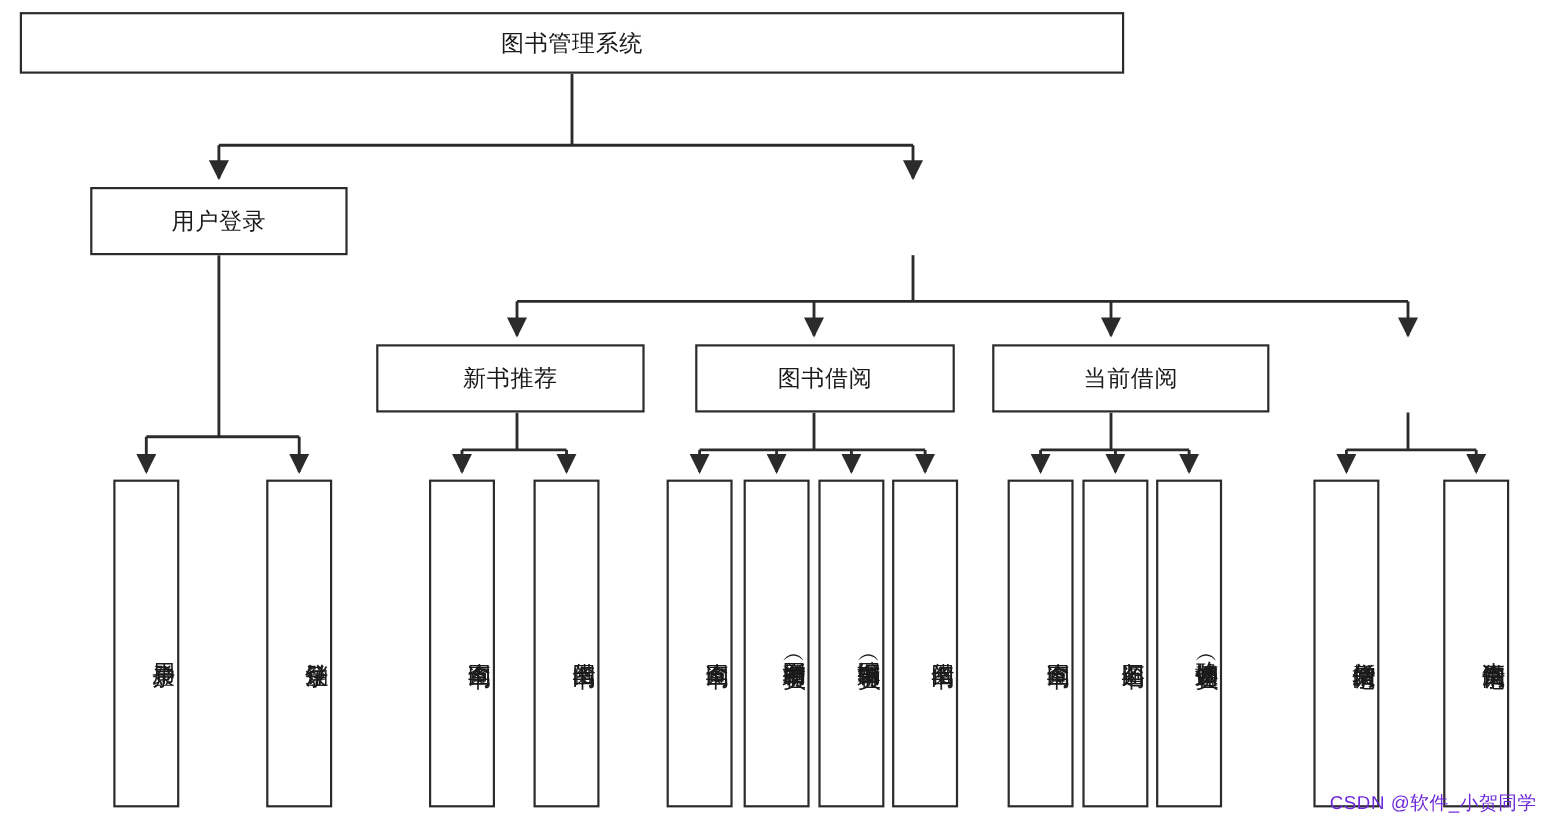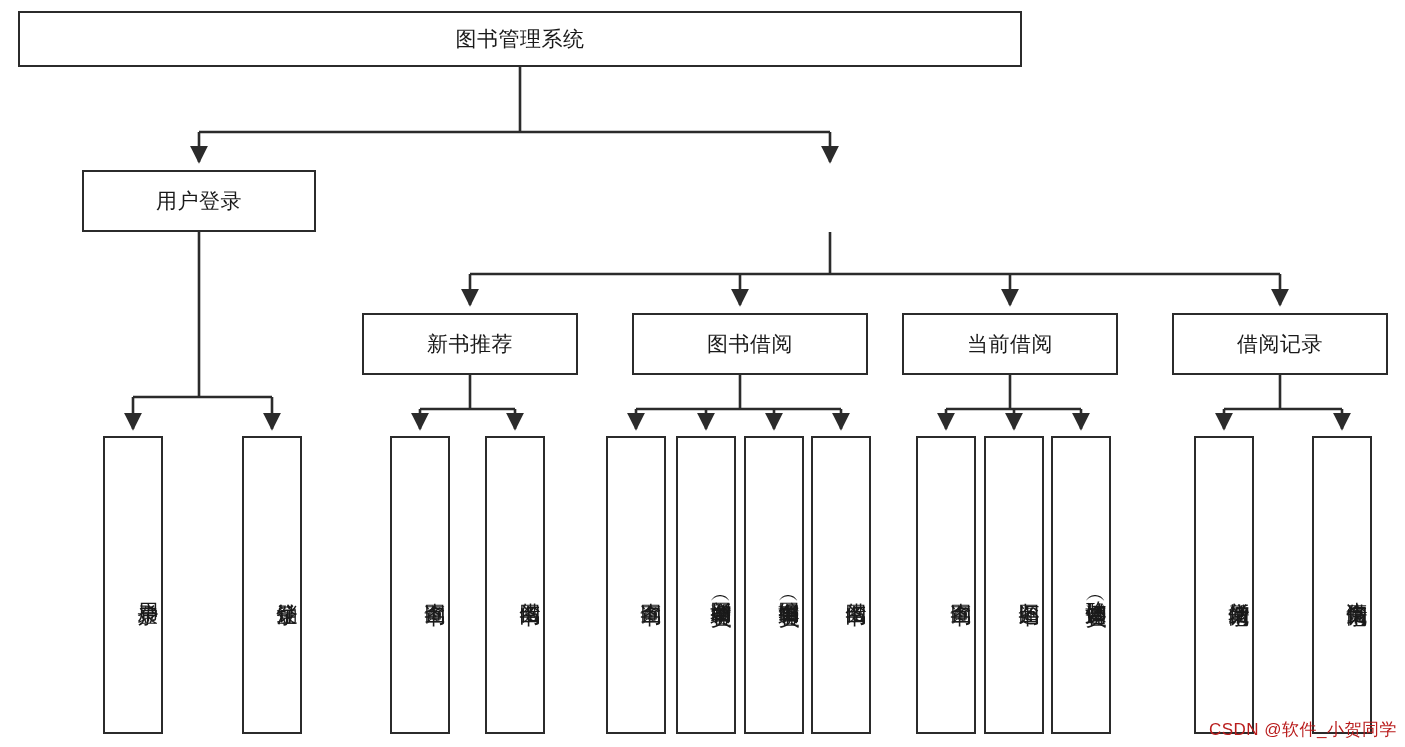--- a/index.html
+++ b/index.html
@@ -53,21 +53,21 @@
     writing-mode: vertical-rl;
     text-orientation: upright;
     display: block;
     white-space: normal;
   }
   .watermark {
     position: absolute;
     right: 8px;
     bottom: 6px;
     font-size: 17px;
-    color: #b91c1c;
+    color: #6d28d9;
     letter-spacing: 0.5px;
     white-space: nowrap;
   }
 </style>
 </head>
 <body>
 
 <div id="canvas">
 
   <svg class="edges" viewBox="0 0 1405 747" xmlns="http://www.w3.org/2000/svg">
@@ -121,31 +121,28 @@
   </svg>
 
   <div class="node horiz" style="left:18px; top:11px; width:1004px; height:56px;">
     <span>图书管理系统</span>
   </div>
 
   <div class="node horiz" style="left:82px; top:170px; width:234px; height:62px;">
     <span>用户登录</span>
   </div>
 
-  <div class="node horiz" style="left:362px; top:313px; width:216px; height:62px;">
+  <div class="node horiz" style="left:342px; top:313px; width:244px; height:62px;">
     <span>新书推荐</span>
   </div>
   <div class="node horiz" style="left:632px; top:313px; width:236px; height:62px;">
     <span>图书借阅</span>
   </div>
-  <div class="node horiz" style="left:902px; top:313px; width:216px; height:62px;">
+  <div class="node horiz" style="left:902px; top:313px; width:252px; height:62px;">
     <span>当前借阅</span>
-  </div>
-  <div class="node horiz" style="left:1172px; top:313px; width:216px; height:62px;">
-    <span>借阅记录</span>
   </div>
 
   <div class="node vert" style="left:103px; top:436px; width:60px; height:298px;">
     <span class="vtext">用户登录</span>
   </div>
   <div class="node vert" style="left:242px; top:436px; width:60px; height:298px;">
     <span class="vtext">注销登录</span>
   </div>
 
   <div class="node vert" style="left:390px; top:436px; width:60px; height:298px;">

